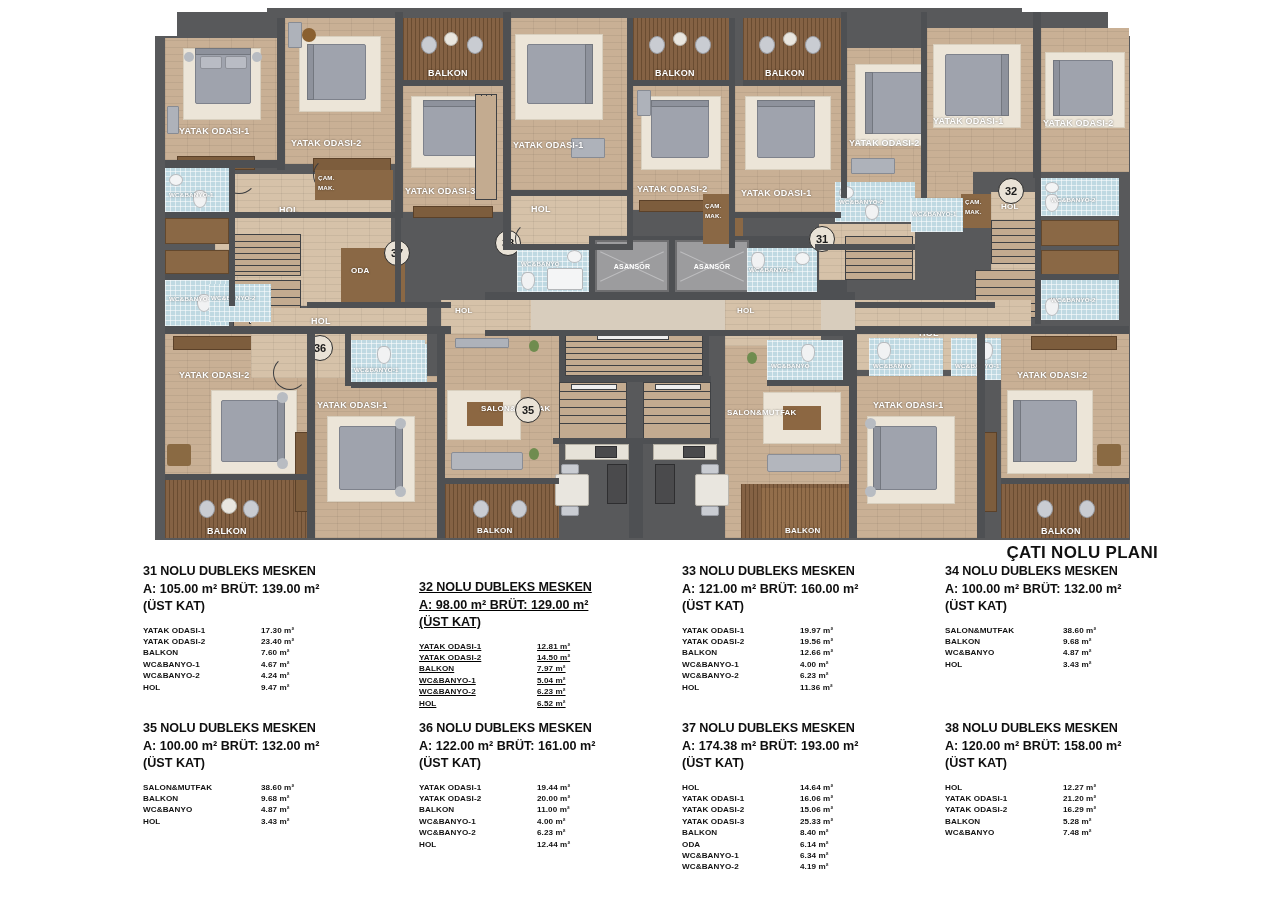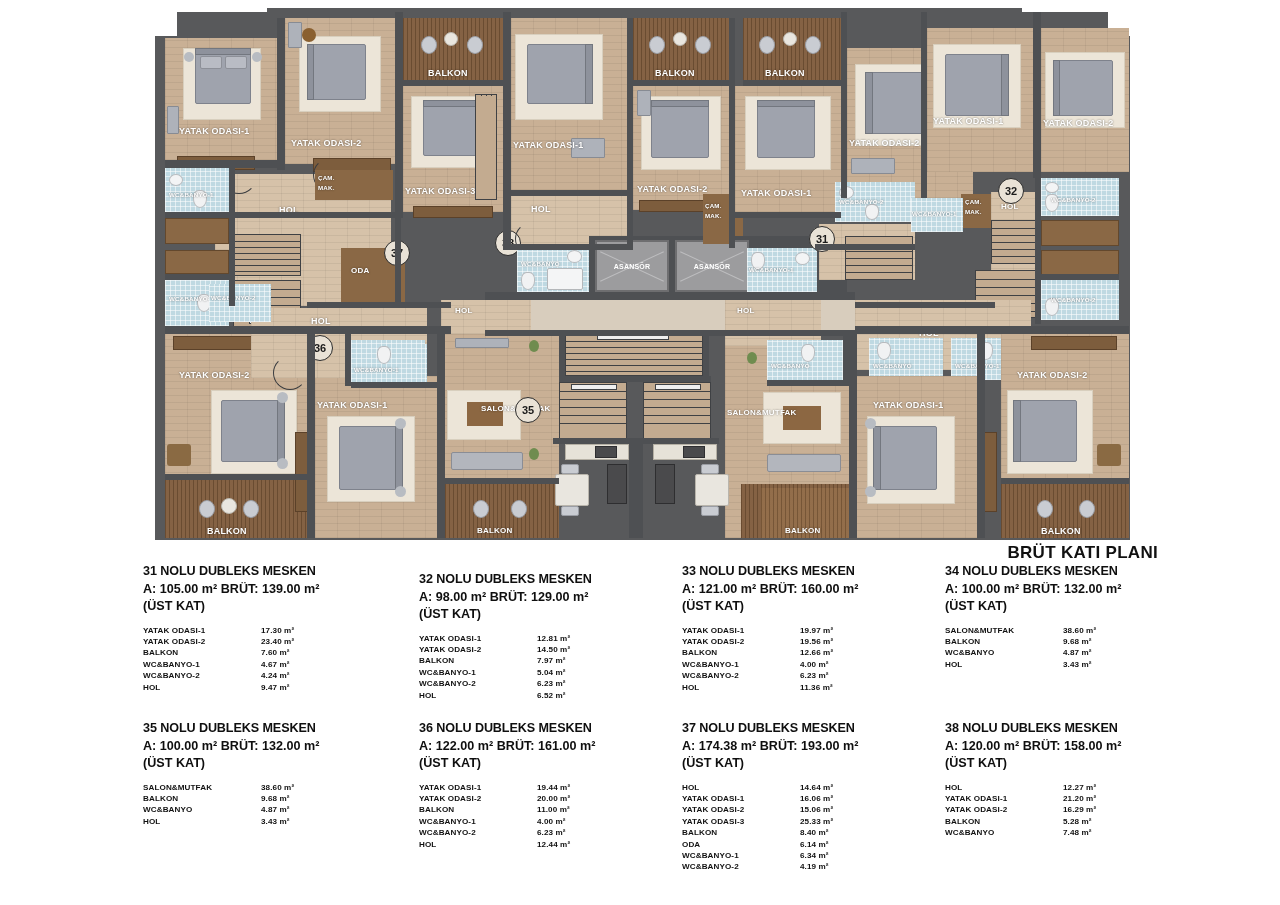--- a/index.html
+++ b/index.html
@@ -586,21 +586,21 @@
     <div class="blk wall" style="left:880px;top:170px;width:6px;height:146px;"></div>
     <div class="blk wall" style="left:356px;top:182px;width:116px;height:6px;"></div>
     <div class="blk wall" style="left:356px;top:236px;width:116px;height:6px;"></div>
     <div class="blk wall" style="left:580px;top:204px;width:106px;height:6px;"></div>
     <div class="blk wall" style="left:660px;top:236px;width:100px;height:6px;"></div>
     <div class="blk wall" style="left:152px;top:294px;width:144px;height:6px;"></div>
     <div class="blk wall" style="left:700px;top:294px;width:140px;height:6px;"></div>
   </div>
 </div>
 
-<div id="plan-title">BRÜT KATI PLANI</div>
+<div id="plan-title">ÇATI NOLU PLANI</div>
 
 <div id="schedules">
 
   <div class="sched" style="left:143px;top:0px;">
     <h3>31 NOLU DUBLEKS MESKEN</h3>
     <div class="sub">A: 105.00 m² BRÜT: 139.00 m²</div>
     <div class="sub">(ÜST KAT)</div>
     <div class="rooms">
       <div class="rrow">
           <span class="rn">YATAK ODASI-1</span>
@@ -622,21 +622,21 @@
           <span class="rn">WC&amp;BANYO-2</span>
           <span class="rv">4.24 m²</span>
         </div>
       <div class="rrow">
           <span class="rn">HOL</span>
           <span class="rv">9.47 m²</span>
         </div>
     </div>
   </div>
 
-  <div class="sched" style="left:419px;top:8px;">
+  <div class="sched" style="left:419px;top:16px;text-decoration:underline;">
     <h3>32 NOLU DUBLEKS MESKEN</h3>
     <div class="sub">A: 98.00 m² BRÜT: 129.00 m²</div>
     <div class="sub">(ÜST KAT)</div>
     <div class="rooms">
       <div class="rrow">
           <span class="rn">YATAK ODASI-1</span>
           <span class="rv">12.81 m²</span>
         </div>
       <div class="rrow">
           <span class="rn">YATAK ODASI-2</span>

